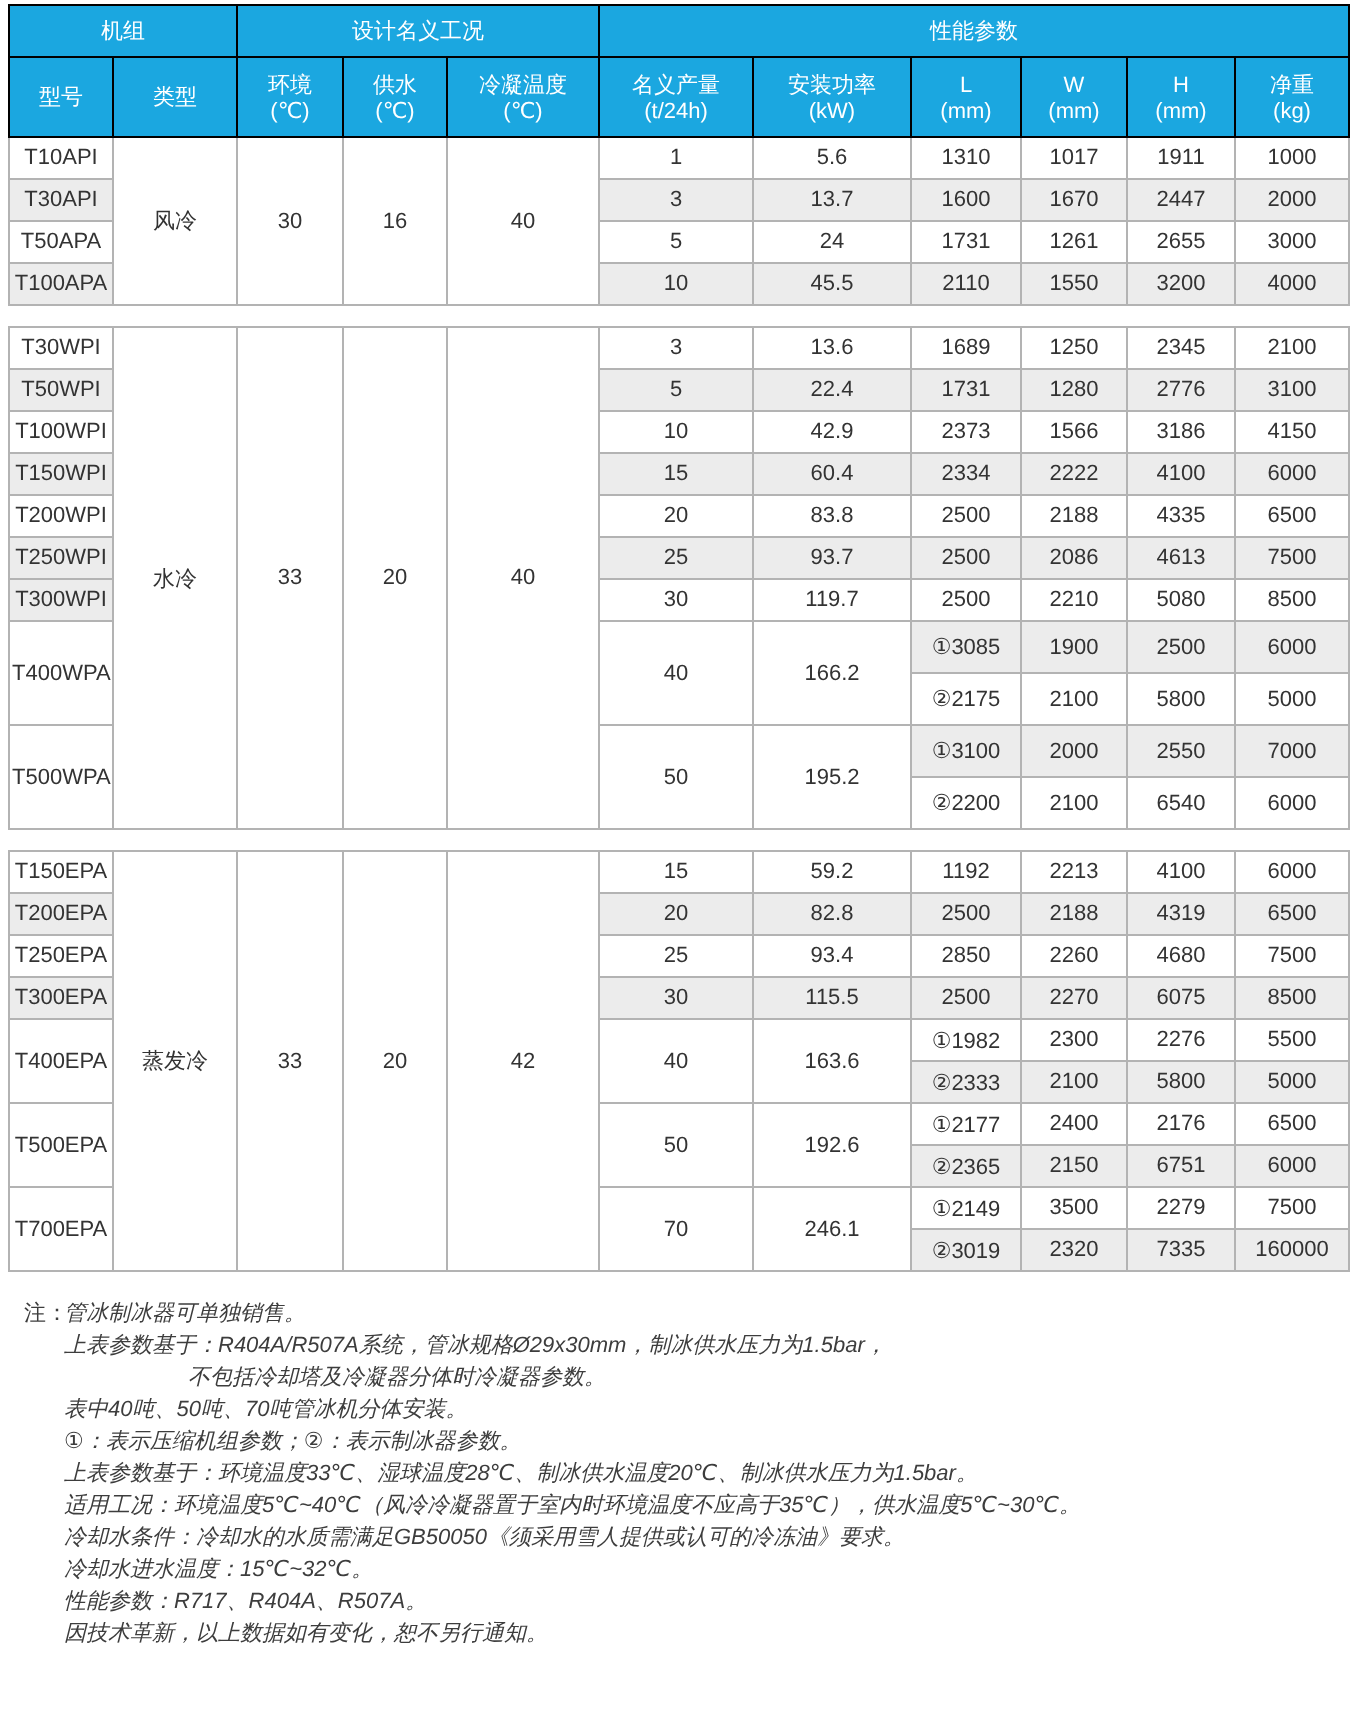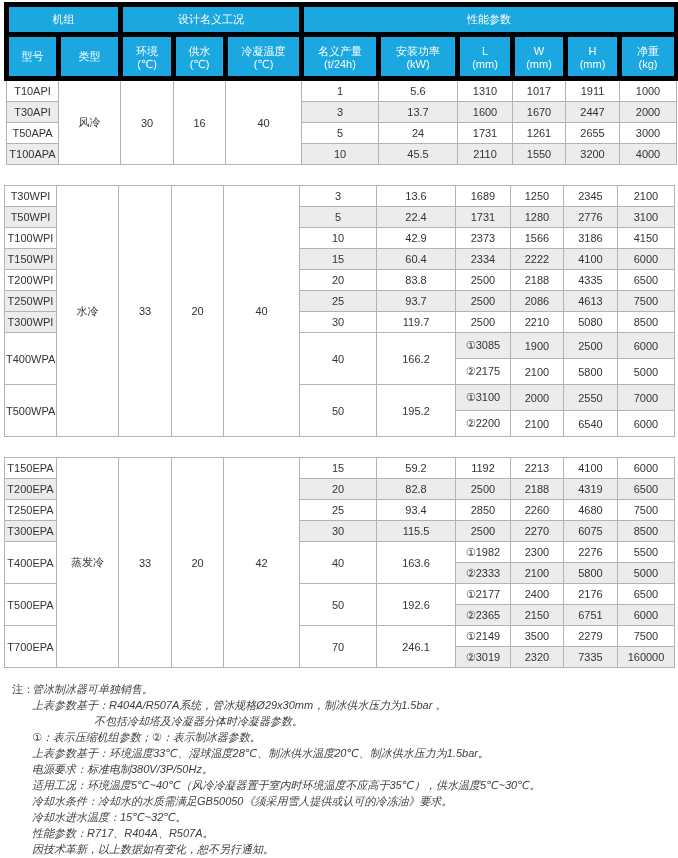--- a/index.html
+++ b/index.html
@@ -6,28 +6,28 @@
   body{
     width:678px;height:858px;background:#ffffff;
     font-family:"Liberation Sans","DejaVu Sans",sans-serif;
     color:#333;overflow:hidden;
   }
   .sheet{padding:2px 4px 0 4px;}
   table.spec{
     border-collapse:collapse;table-layout:fixed;width:670px;
     border:1px solid #4a4a4a;
   }
-  table.spec.gap{margin-top:20px;}
+  table.spec.gap{margin-top:10px;}
   th,td{
     border:1px solid #b3b3b3;text-align:center;vertical-align:middle;
     font-size:11px;padding:0 1px;overflow:hidden;white-space:nowrap;
   }
   thead th{
     background:var(--header-bg,#1BA7E0);color:#fff;font-weight:normal;
-    border:5px solid #000000;
+    border:1px solid #000000;
   }
   tr.hrow1 th{height:25px;}
   tr.hrow2 th{height:39px;}
   .unit{display:block;line-height:13px;}
   .hlabel{display:block;line-height:14px;padding-top:1px;text-align:center;}
   tbody td{height:20px;background:#fff;}
   tbody td.shade{background:var(--stripe,#ECECEC);}
   tbody.g2 tr.tall td{height:25px;}
   tbody.g3 tr.tall td{height:20px;}
   .notes{
@@ -365,23 +365,23 @@
         </tr>
       </tbody>
   </table>
 
   <div class="notes">
     <span class="note-prefix">注：</span>
     <div id="notes-lines">
         <div class="note-line">管冰制冰器可单独销售。</div>
         <div class="note-line">上表参数基于：R404A/R507A系统，管冰规格Ø29x30mm，制冰供水压力为1.5bar，</div>
         <div class="note-line indent1">不包括冷却塔及冷凝器分体时冷凝器参数。</div>
+        <div class="note-line">表中40吨、50吨、70吨管冰机分体安装。</div>
         <div class="note-line">①：表示压缩机组参数；②：表示制冰器参数。</div>
         <div class="note-line">上表参数基于：环境温度33℃、湿球温度28℃、制冰供水温度20℃、制冰供水压力为1.5bar。</div>
-        <div class="note-line">电源要求：标准电制380V/3P/50Hz。</div>
         <div class="note-line">适用工况：环境温度5℃~40℃（风冷冷凝器置于室内时环境温度不应高于35℃），供水温度5℃~30℃。</div>
         <div class="note-line">冷却水条件：冷却水的水质需满足GB50050《须采用雪人提供或认可的冷冻油》要求。</div>
         <div class="note-line">冷却水进水温度：15℃~32℃。</div>
         <div class="note-line">性能参数：R717、R404A、R507A。</div>
         <div class="note-line">因技术革新，以上数据如有变化，恕不另行通知。</div>
       </div>
   </div>
 
 </div>
 

